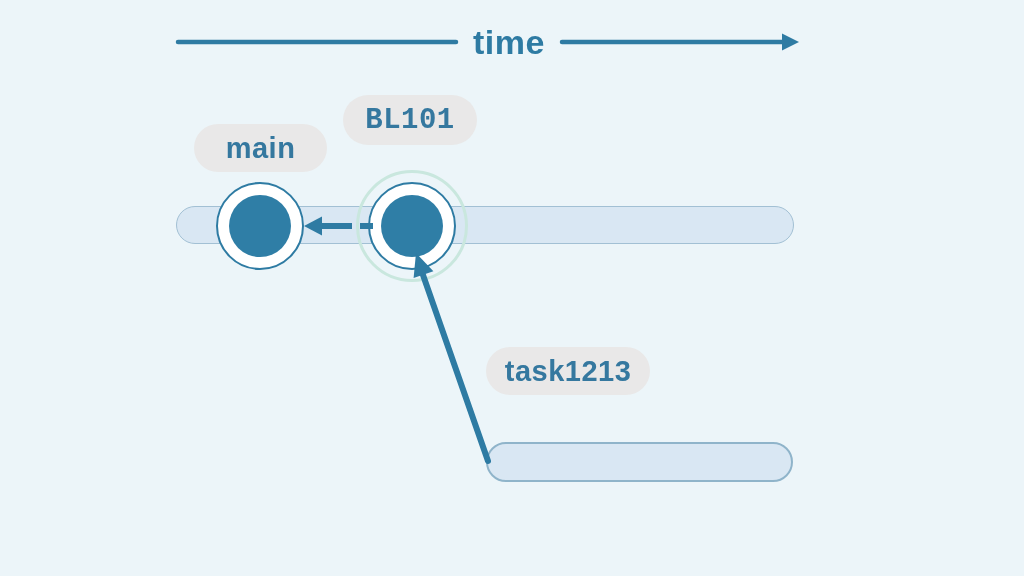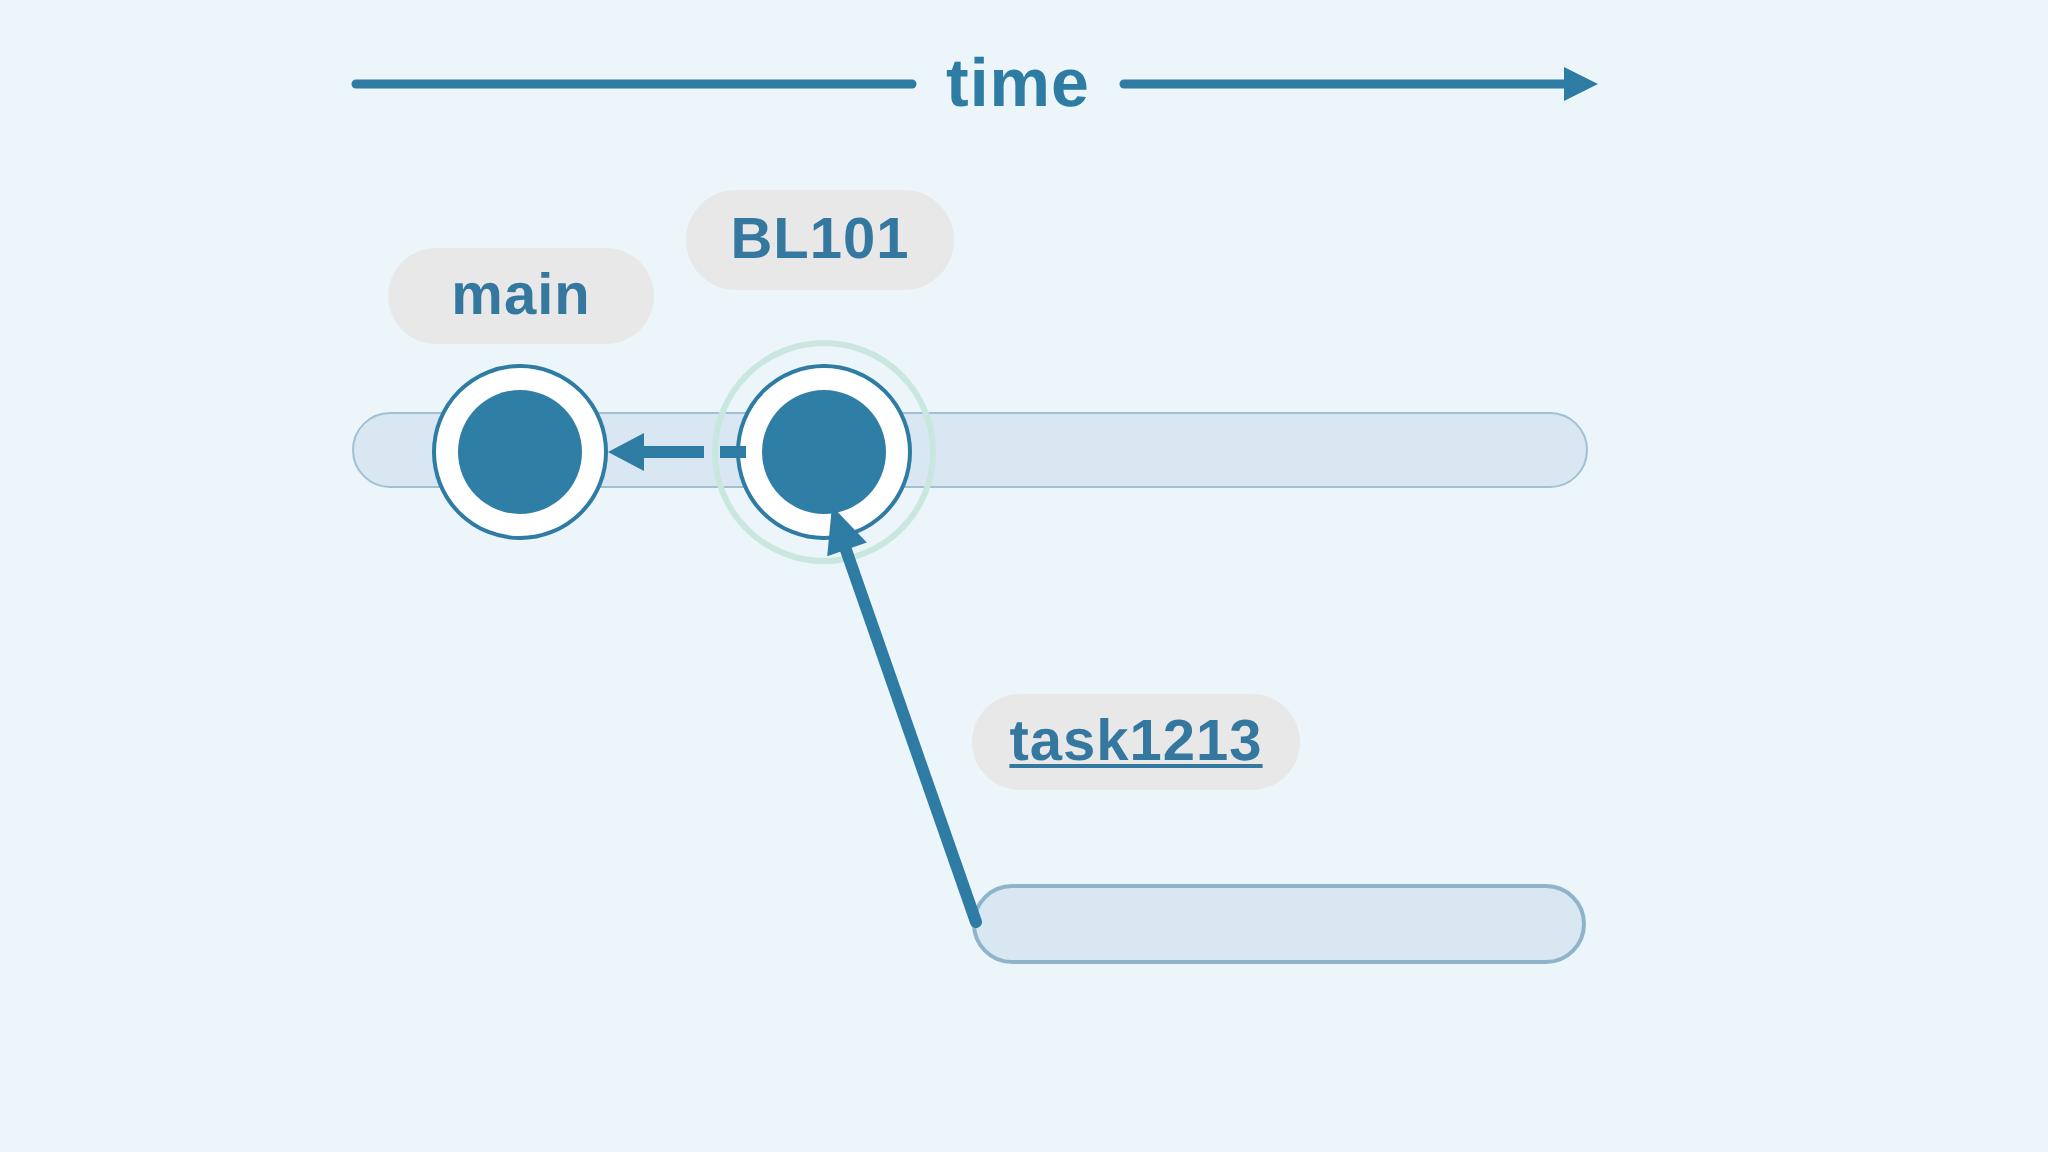--- a/index.html
+++ b/index.html
@@ -79,22 +79,22 @@
   .pill {
     position: absolute;
     background: var(--pill-bg);
     border-radius: 25px;
     display: flex; align-items: center; justify-content: center;
     font-size: 29px; font-weight: 700; color: var(--label-text);
     z-index: 5;
     letter-spacing: 0.5px;
   }
   .pill.main     { left: 194px; top: 124px; width: 133px; height: 48px; text-align: center; }
-  .pill.bl101    { left: 343px; top: 95px;  width: 134px; height: 50px; }
-  .pill.task1213 { left: 486px; top: 347px; width: 164px; height: 48px; text-decoration: underline; }
+  .pill.bl101    { left: 343px; top: 95px;  width: 134px; height: 50px; font-family: Liberation Mono, monospace; }
+  .pill.task1213 { left: 486px; top: 347px; width: 164px; height: 48px; }
 
   
   svg.arrows {
     position: absolute; inset: 0;
     width: 1024px; height: 576px;
     z-index: 4;
     pointer-events: none;
   }
   .arrow-line { stroke: var(--accent); fill: none; }
   .arrow-head { fill: var(--accent); stroke: none; }

